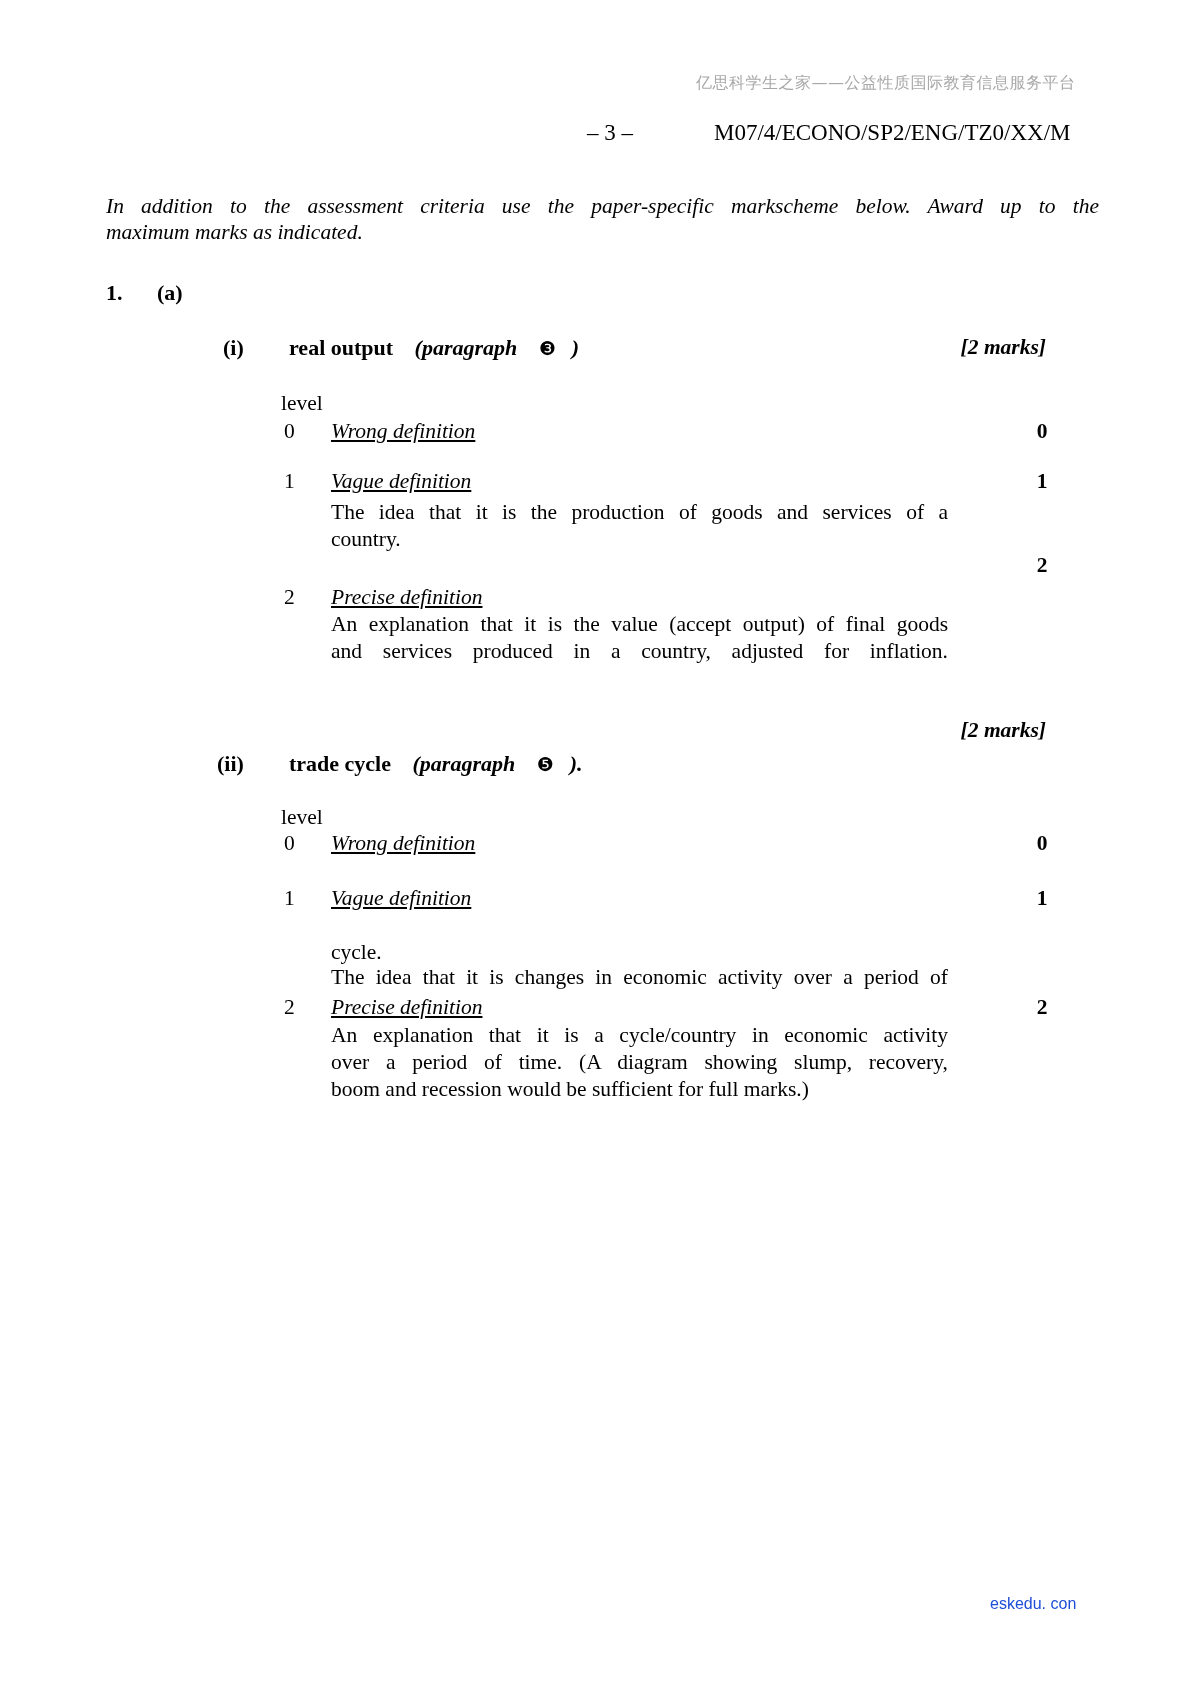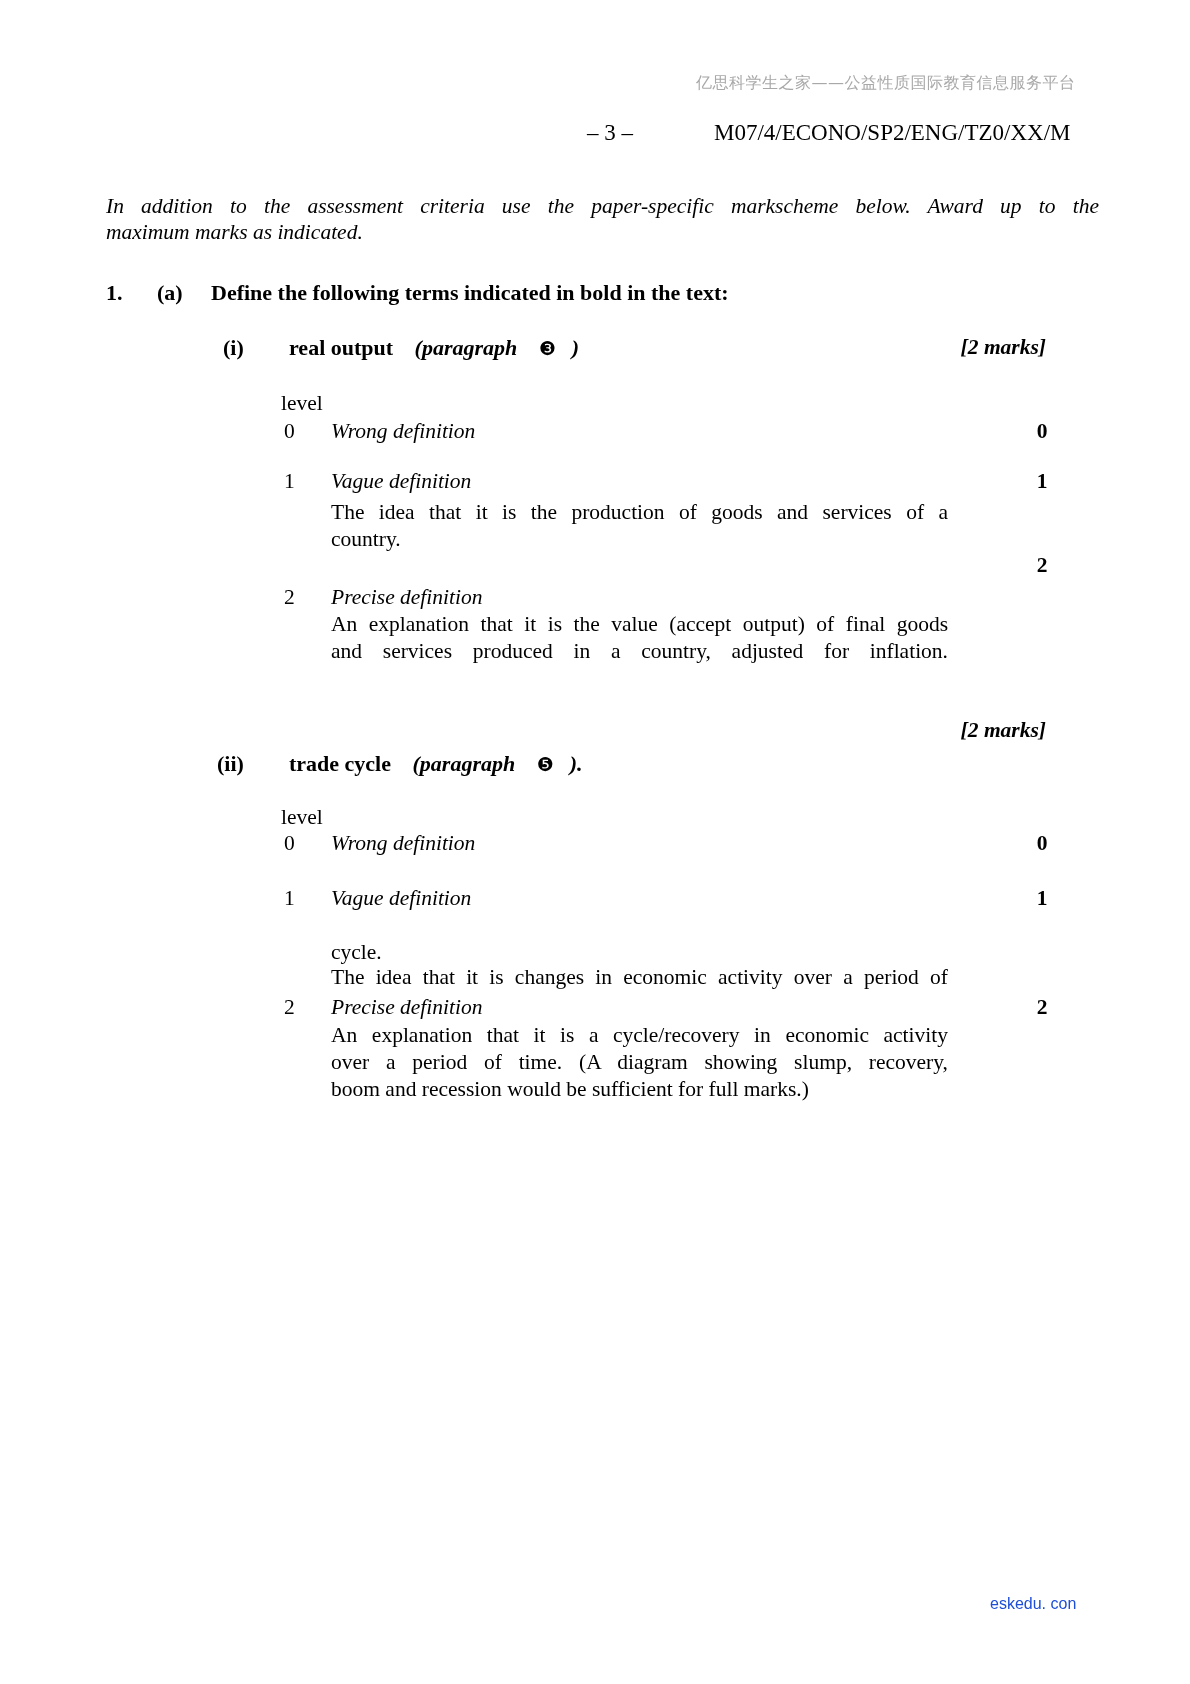--- a/index.html
+++ b/index.html
@@ -18,42 +18,41 @@
   .bold { font-weight:bold; }
   .ital { font-style:italic; }
   .gray-sans { font-family:"DejaVu Sans", sans-serif; color:#a8a8a8; }
   .wm-bottom { font-family:Liberation Sans, sans-serif; color:#1d4ed8;text-align:center; }
   
   .jl { text-align:justify; text-align-last:justify; }
   .jl::after { content:""; display:inline-block; width:100%; height:0; }
   .marks-col { left:1004px; width:44px; text-align:center; font-weight:bold; }
   .marks-note { left:891px; width:147px; text-align:right; font-weight:bold; font-style:italic; }
   .lvl-digit { left:260px; width:24px; text-align:center; }
-  .lvl-title { left:307px; font-style:italic; }
+  .lvl-title { left:307px; font-style:italic;text-decoration:underline; }
   .body-line { left:307px; width:633px; }
   .term-line { left:257px; font-weight:bold; font-size:22px; }
   .psym { font-family:"DejaVu Sans", sans-serif; font-style:normal; font-weight:normal; font-size:19px; }
   .hdr { font-size:23px; }
 </style>
 </head>
 <body>
 
 <div id="page">
 
   <div class="abs gray-sans" style="left:672px; top:49px; font-size:16px; letter-spacing:0.5px;">亿思科学生之家——公益性质国际教育信息服务平台</div>
 
   <div class="abs serif hdr" style="left:563px; top:96px;">– 3 –</div>
   <div class="abs serif hdr" style="left:690px; top:96px;">M07/4/ECONO/SP2/ENG/TZ0/XX/M</div>
 
   <div class="abs sz ital jl" style="left:82px; top:169px; width:1009px;">In addition to the assessment criteria use the paper-specific markscheme below.  Award up to the</div>
   <div class="abs sz ital" style="left:82px; top:195px;">maximum marks as indicated.</div>
 
   <div class="abs sz bold" style="left:82px; top:255px; font-size:22px;">1.</div>
   <div class="abs sz bold" style="left:133px; top:255px; font-size:22px;">(a)</div>
-  <div class="abs sz bold" style="left:187px; top:255px; font-size:22px;">Define the following terms indicated in bold in the text:</div>
 
   <div class="abs sz bold" style="left:199px; top:310px; font-size:22px;">(i)</div>
   <div class="abs sz term-line" style="top:310px;">
     <span>real output</span>
     <span class="ital">(paragraph</span>
     <span class="psym">❸</span><span class="ital">)</span>
   </div>
   <div class="abs sz marks-note" style="top:310px;">[2 marks]</div>
 
   <div class="abs sz" style="left:257px; top:366px;">level</div>
@@ -92,19 +91,19 @@
 
   <div class="abs sz lvl-digit" style="top:861px;">1</div>
   <div class="abs sz lvl-title" style="top:861px;">Vague definition</div>
   <div class="abs sz marks-col" style="top:861px;">1</div>
   <div class="abs sz body-line jl" style="top:940px;">The idea that it is changes in economic activity over a period of</div>
   <div class="abs sz body-line" style="top:915px;">cycle.</div>
 
   <div class="abs sz lvl-digit" style="top:970px;">2</div>
   <div class="abs sz lvl-title" style="top:970px;">Precise definition</div>
   <div class="abs sz marks-col" style="top:970px;">2</div>
-  <div class="abs sz body-line jl" style="top:998px;">An explanation that it is a cycle/recovery in economic activity</div>
+  <div class="abs sz body-line jl" style="top:998px;">An explanation that it is a cycle/country in economic activity</div>
   <div class="abs sz body-line" style="top:1052px;">boom and recession would be sufficient for full marks.)</div>
   <div class="abs sz body-line jl" style="top:1025px;">over a period of time.  (A diagram showing slump, recovery,</div>
 
   <div class="abs wm-bottom" style="left:966px; top:1571px; font-size:16px;">eskedu. con</div>
 
 </div>
 
 </body></html>

